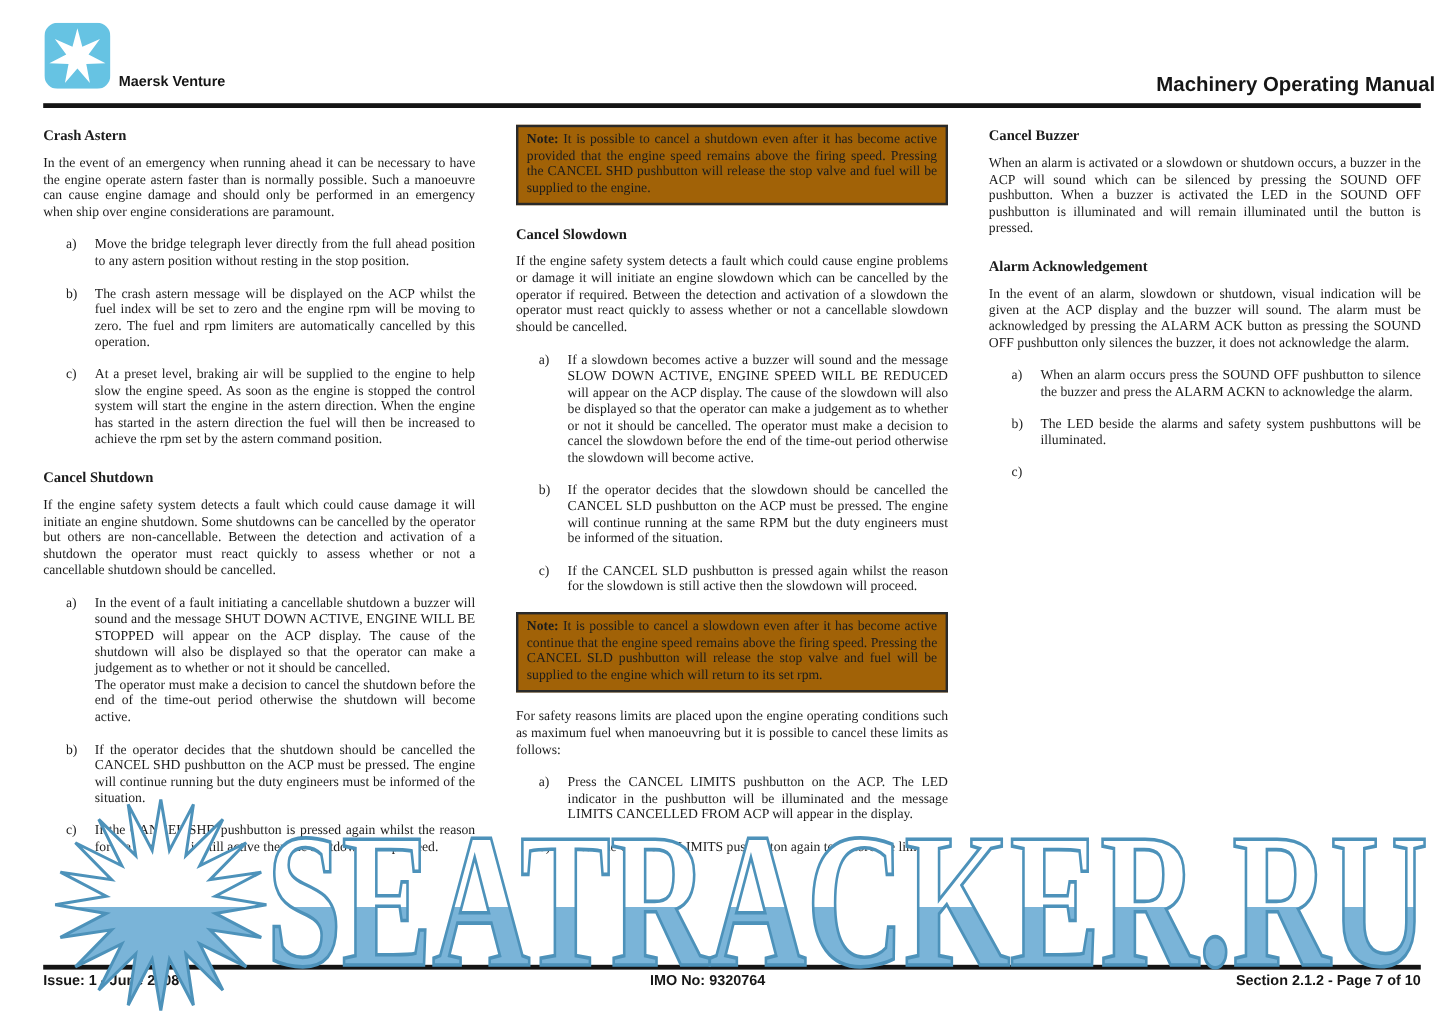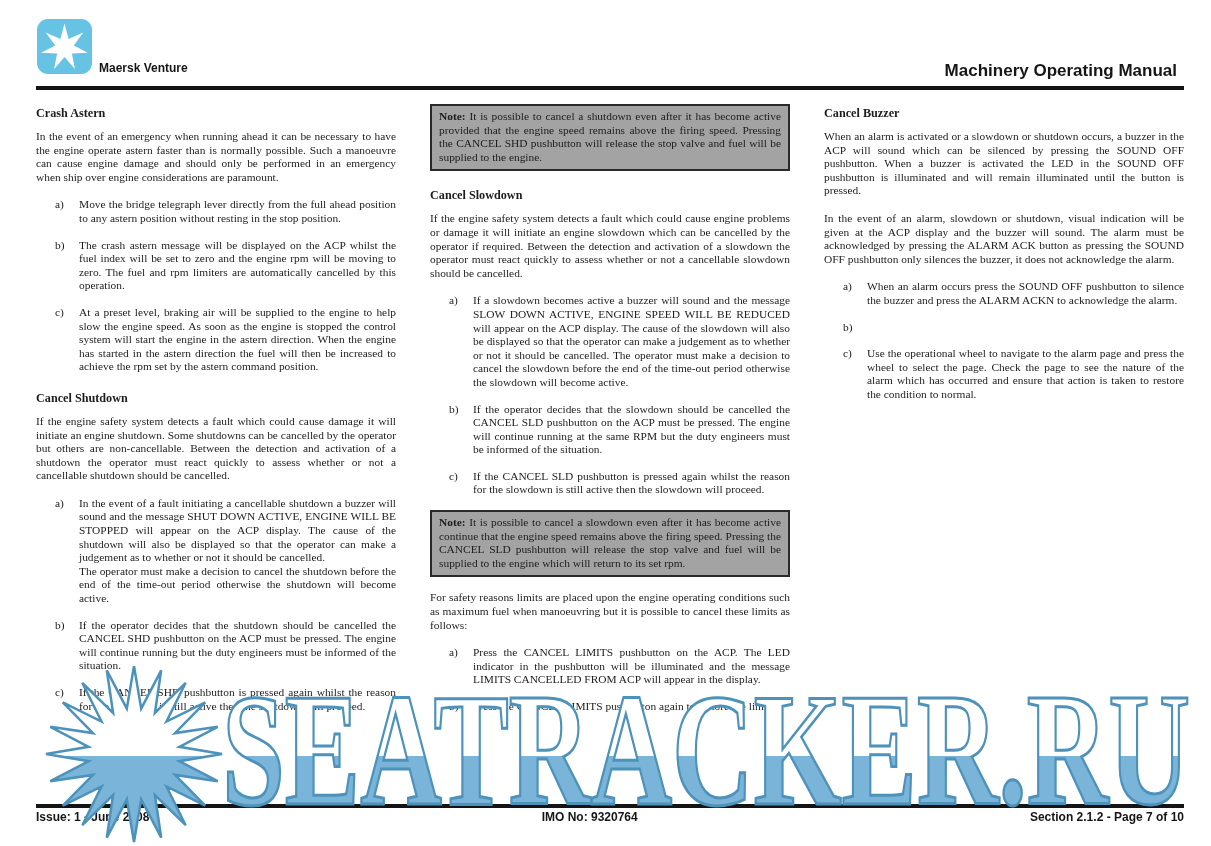--- a/index.html
+++ b/index.html
@@ -11,35 +11,35 @@
   
   .logo{
     position:absolute;left:37px;top:19px;width:55px;height:55px;
     border-radius:11px;display:flex;align-items:center;justify-content:center;
   }
   .ship-name{
     position:absolute;left:99px;top:61px;
     font-family:"Liberation Sans", sans-serif;font-weight:bold;font-size:12px;color:#161616;
   }
   .manual-title{
-    position:absolute;right:34px;top:61px;
+    position:absolute;right:15px;top:61px;
     font-family:"Liberation Sans", sans-serif;font-weight:bold;font-size:17px;color:#161616;
   }
   .header-rule{position:absolute;left:36px;right:27px;top:86px;height:4px;background:#141414;}
   
   .cols{position:absolute;left:36px;top:104px;width:1148px;display:flex;gap:34px;}
   .col{width:360px;flex:0 0 360px;font-size:11.4px;line-height:13.6px;text-align:justify;font-family:Liberation Serif, serif;}
   .sec{font-size:12.2px;line-height:14px;font-weight:bold;text-align:left;margin:17px 0 10px;}
   .col .sec:first-child{margin-top:2px;}
   .para{margin:0 0 14px;}
   .li{display:flex;margin:0 0 13px;}
   .lm{flex:0 0 24px;margin-left:19px;}
   .lt{flex:1;}
   .t2{}
-  .note{background:#a3a3a3;border:2px solid #2a2a2a;padding:4px 7px 5px;margin:0 0 14px;}
+  .note{background:#a16207;border:2px solid #2a2a2a;padding:4px 7px 5px;margin:0 0 14px;}
   .note .b{font-weight:bold;}
   
   .footer-rule{position:absolute;left:36px;right:27px;top:804px;height:4px;background:#141414;}
   .footer{
     position:absolute;left:36px;right:27px;top:810px;
     display:flex;justify-content:space-between;
     font-family:"Liberation Sans", sans-serif;font-weight:bold;font-size:12px;color:#161616;
   }
   
   .watermark{position:absolute;left:10px;top:666px;width:1190px;height:180px;z-index:5;pointer-events:none;}
@@ -133,31 +133,32 @@
       <div class="li">
         <span class="lm">b)</span>
         <div class="lt">Press the CANCEL LIMITS pushbutton again to restore the limits.</div>
       </div>
     </div>
 
     <div class="col">
       <div class="sec">Cancel Buzzer</div>
       <p class="para">When an alarm is activated or a slowdown or shutdown occurs, a buzzer in the ACP will sound which can be silenced by pressing the SOUND OFF pushbutton. When a buzzer is activated the LED in the SOUND OFF pushbutton is illuminated and will remain illuminated until the button is pressed.</p>
 
+      <div class="sec">Alarm Acknowledgement</div>
       <p class="para">In the event of an alarm, slowdown or shutdown, visual indication will be given at the ACP display and the buzzer will sound. The alarm must be acknowledged by pressing the ALARM ACK button as pressing the SOUND OFF pushbutton only silences the buzzer, it does not acknowledge the alarm.</p>
       <div class="li">
         <span class="lm">a)</span>
         <div class="lt">When an alarm occurs press the SOUND OFF pushbutton to silence the buzzer and press the ALARM ACKN to acknowledge the alarm.</div>
       </div>
       <div class="li">
         <span class="lm">b)</span>
+        <div class="lt">The LED beside the alarms and safety system pushbuttons will be illuminated.</div>
       </div>
       <div class="li">
         <span class="lm">c)</span>
-        <div class="lt">Use the operational wheel to navigate to the alarm page and press the wheel to select the page. Check the page to see the nature of the alarm which has occurred and ensure that action is taken to restore the condition to normal.</div>
       </div>
     </div>
   </div>
 
   <div class="footer-rule"></div>
   <div class="footer">
     <span>Issue: 1 - June 2008</span>
     <span>IMO No: 9320764</span>
     <span>Section 2.1.2 - Page 7 of 10</span>
   </div>

